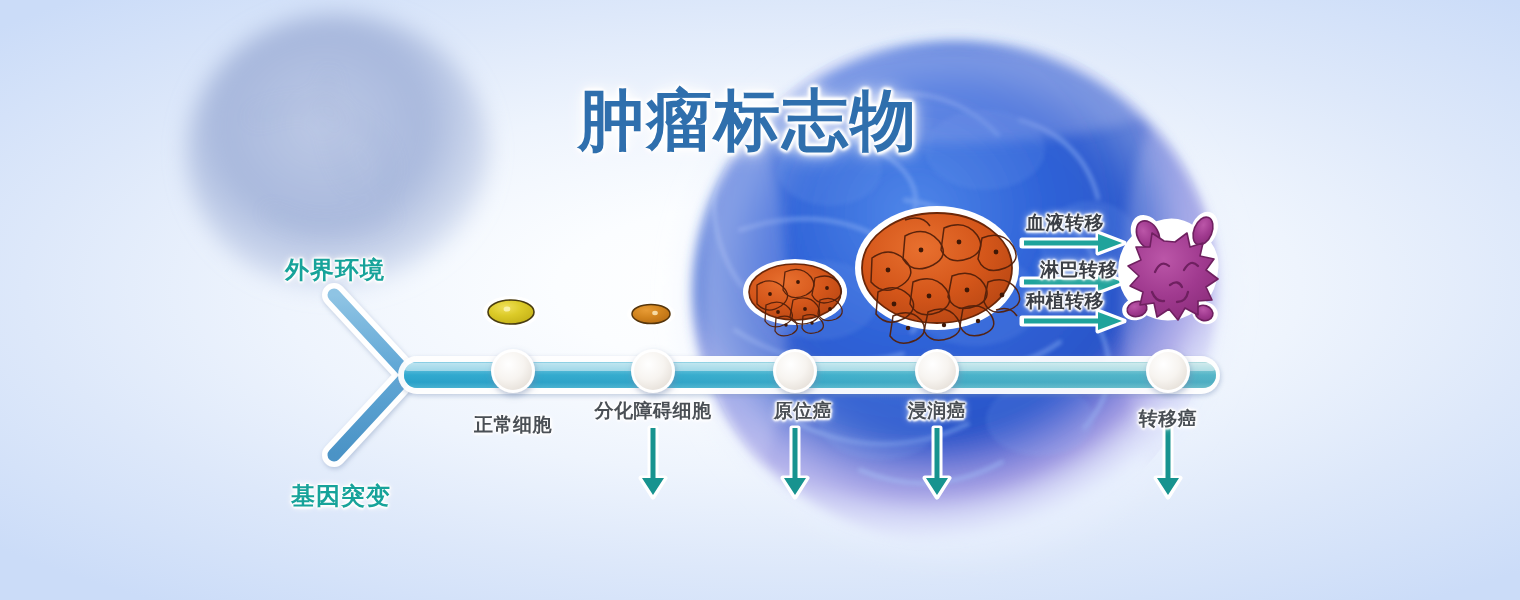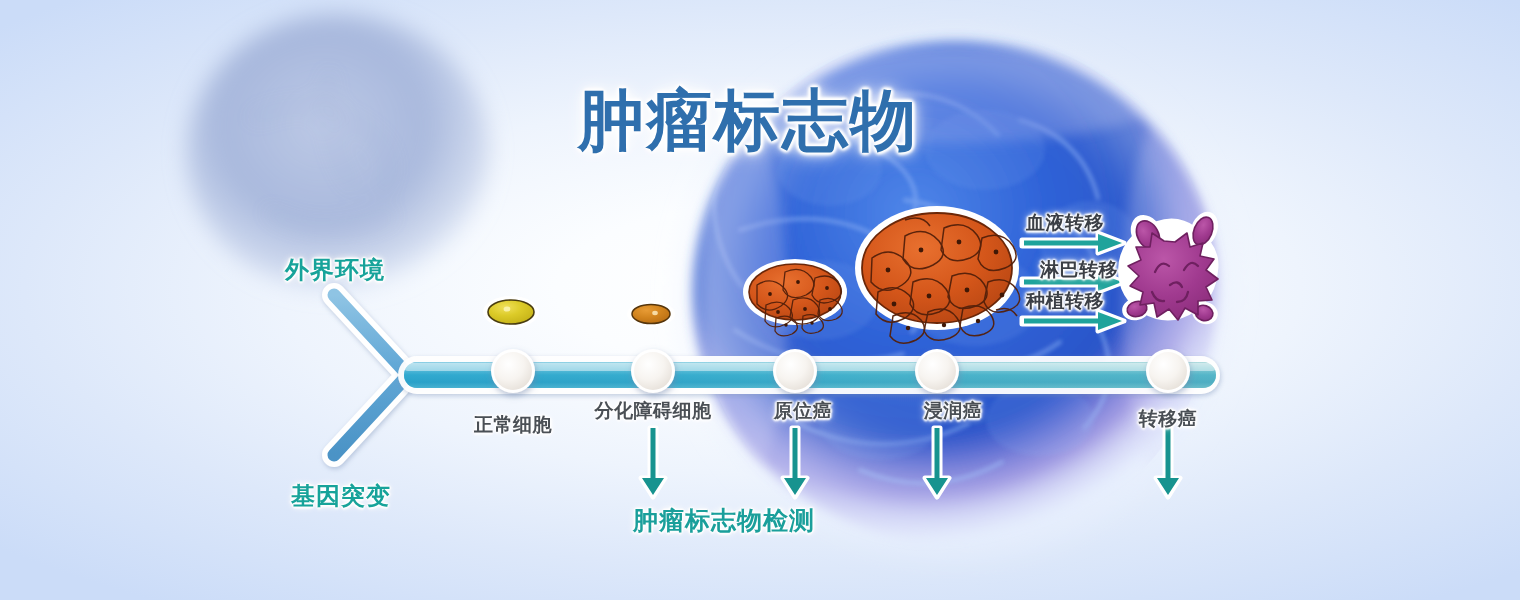--- a/index.html
+++ b/index.html
@@ -397,22 +397,21 @@
   </svg>
 
   <div class="lbl" id="title">肿瘤标志物</div>
 
   <div class="lbl teal-lbl" id="lbl-env">外界环境</div>
   <div class="lbl teal-lbl" id="lbl-gene">基因突变</div>
 
   <div class="lbl stage-lbl" style="left:513px; top:415px;">正常细胞</div>
   <div class="lbl stage-lbl" style="left:653px; top:401px;">分化障碍细胞</div>
   <div class="lbl stage-lbl" style="left:795px; top:401px;margin-left:8px;">原位癌</div>
-  <div class="lbl stage-lbl" style="left:937px; top:401px;margin-left:16px;">浸润癌</div>
+  <div class="lbl stage-lbl" style="left:937px; top:401px;">浸润癌</div>
   <div class="lbl stage-lbl" style="left:1168px; top:401px;margin-top:8px;">转移癌</div>
 
   <div class="lbl meta-lbl" style="left:1026px; top:213px;">血液转移</div>
   <div class="lbl meta-lbl" style="left:1040px; top:252px;margin-top:8px;">淋巴转移</div>
   <div class="lbl meta-lbl" style="left:1026px; top:291px;">种植转移</div>
 
-  <div class="lbl teal-test" id="lbl-test-marker">肿瘤标志物检测</div>
 
 </div>
 
 </body></html>

